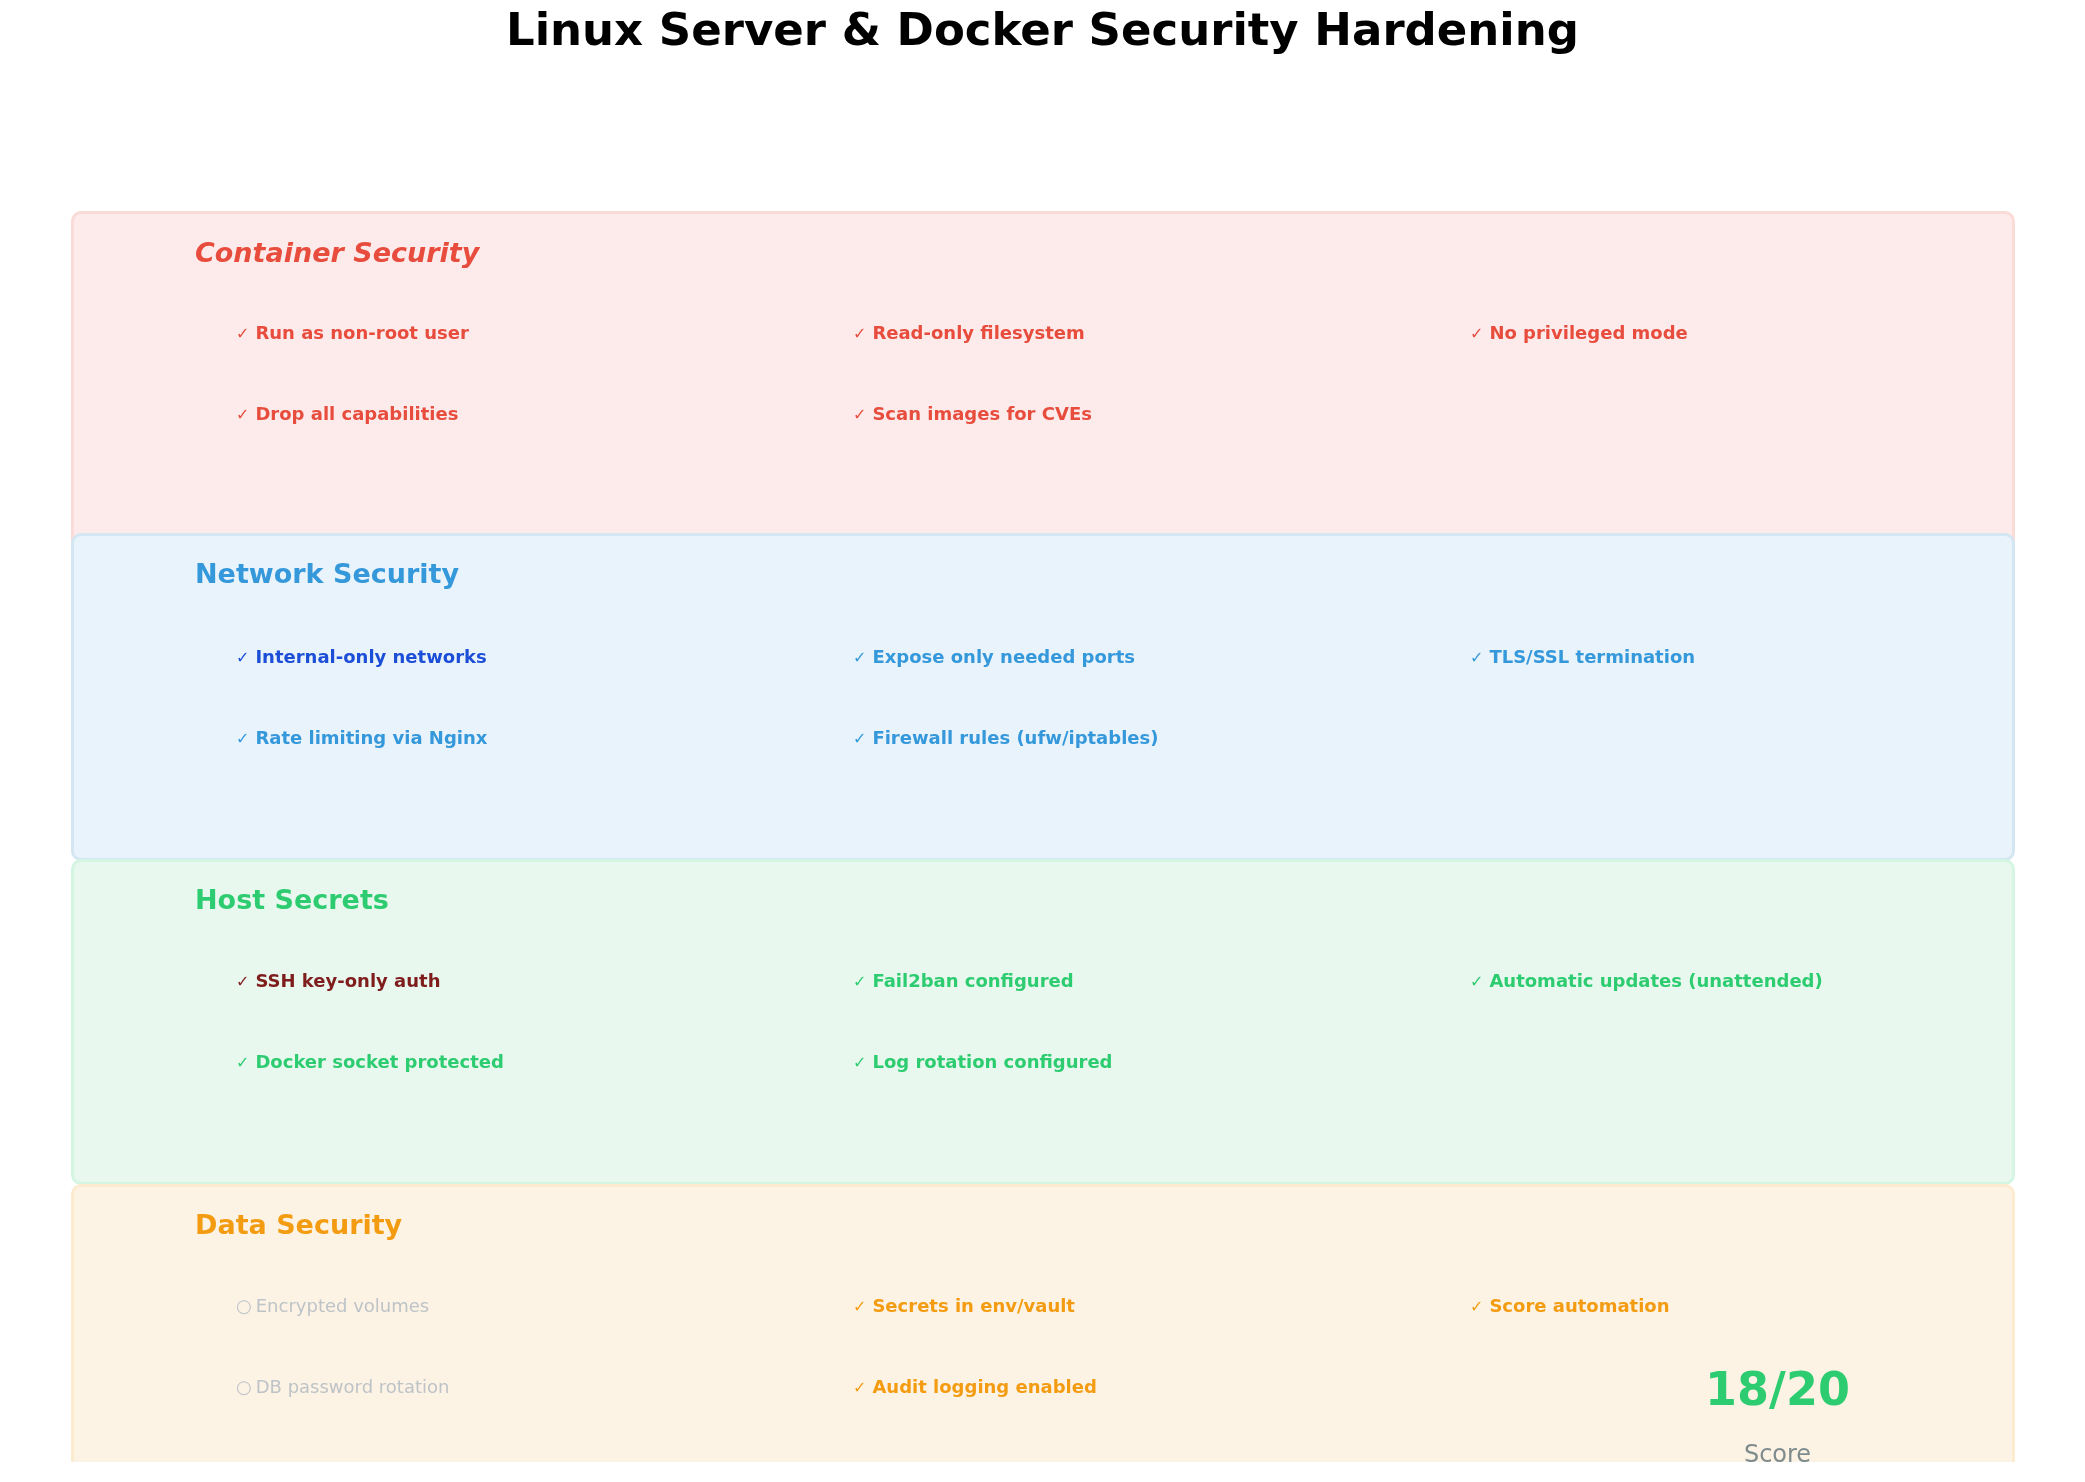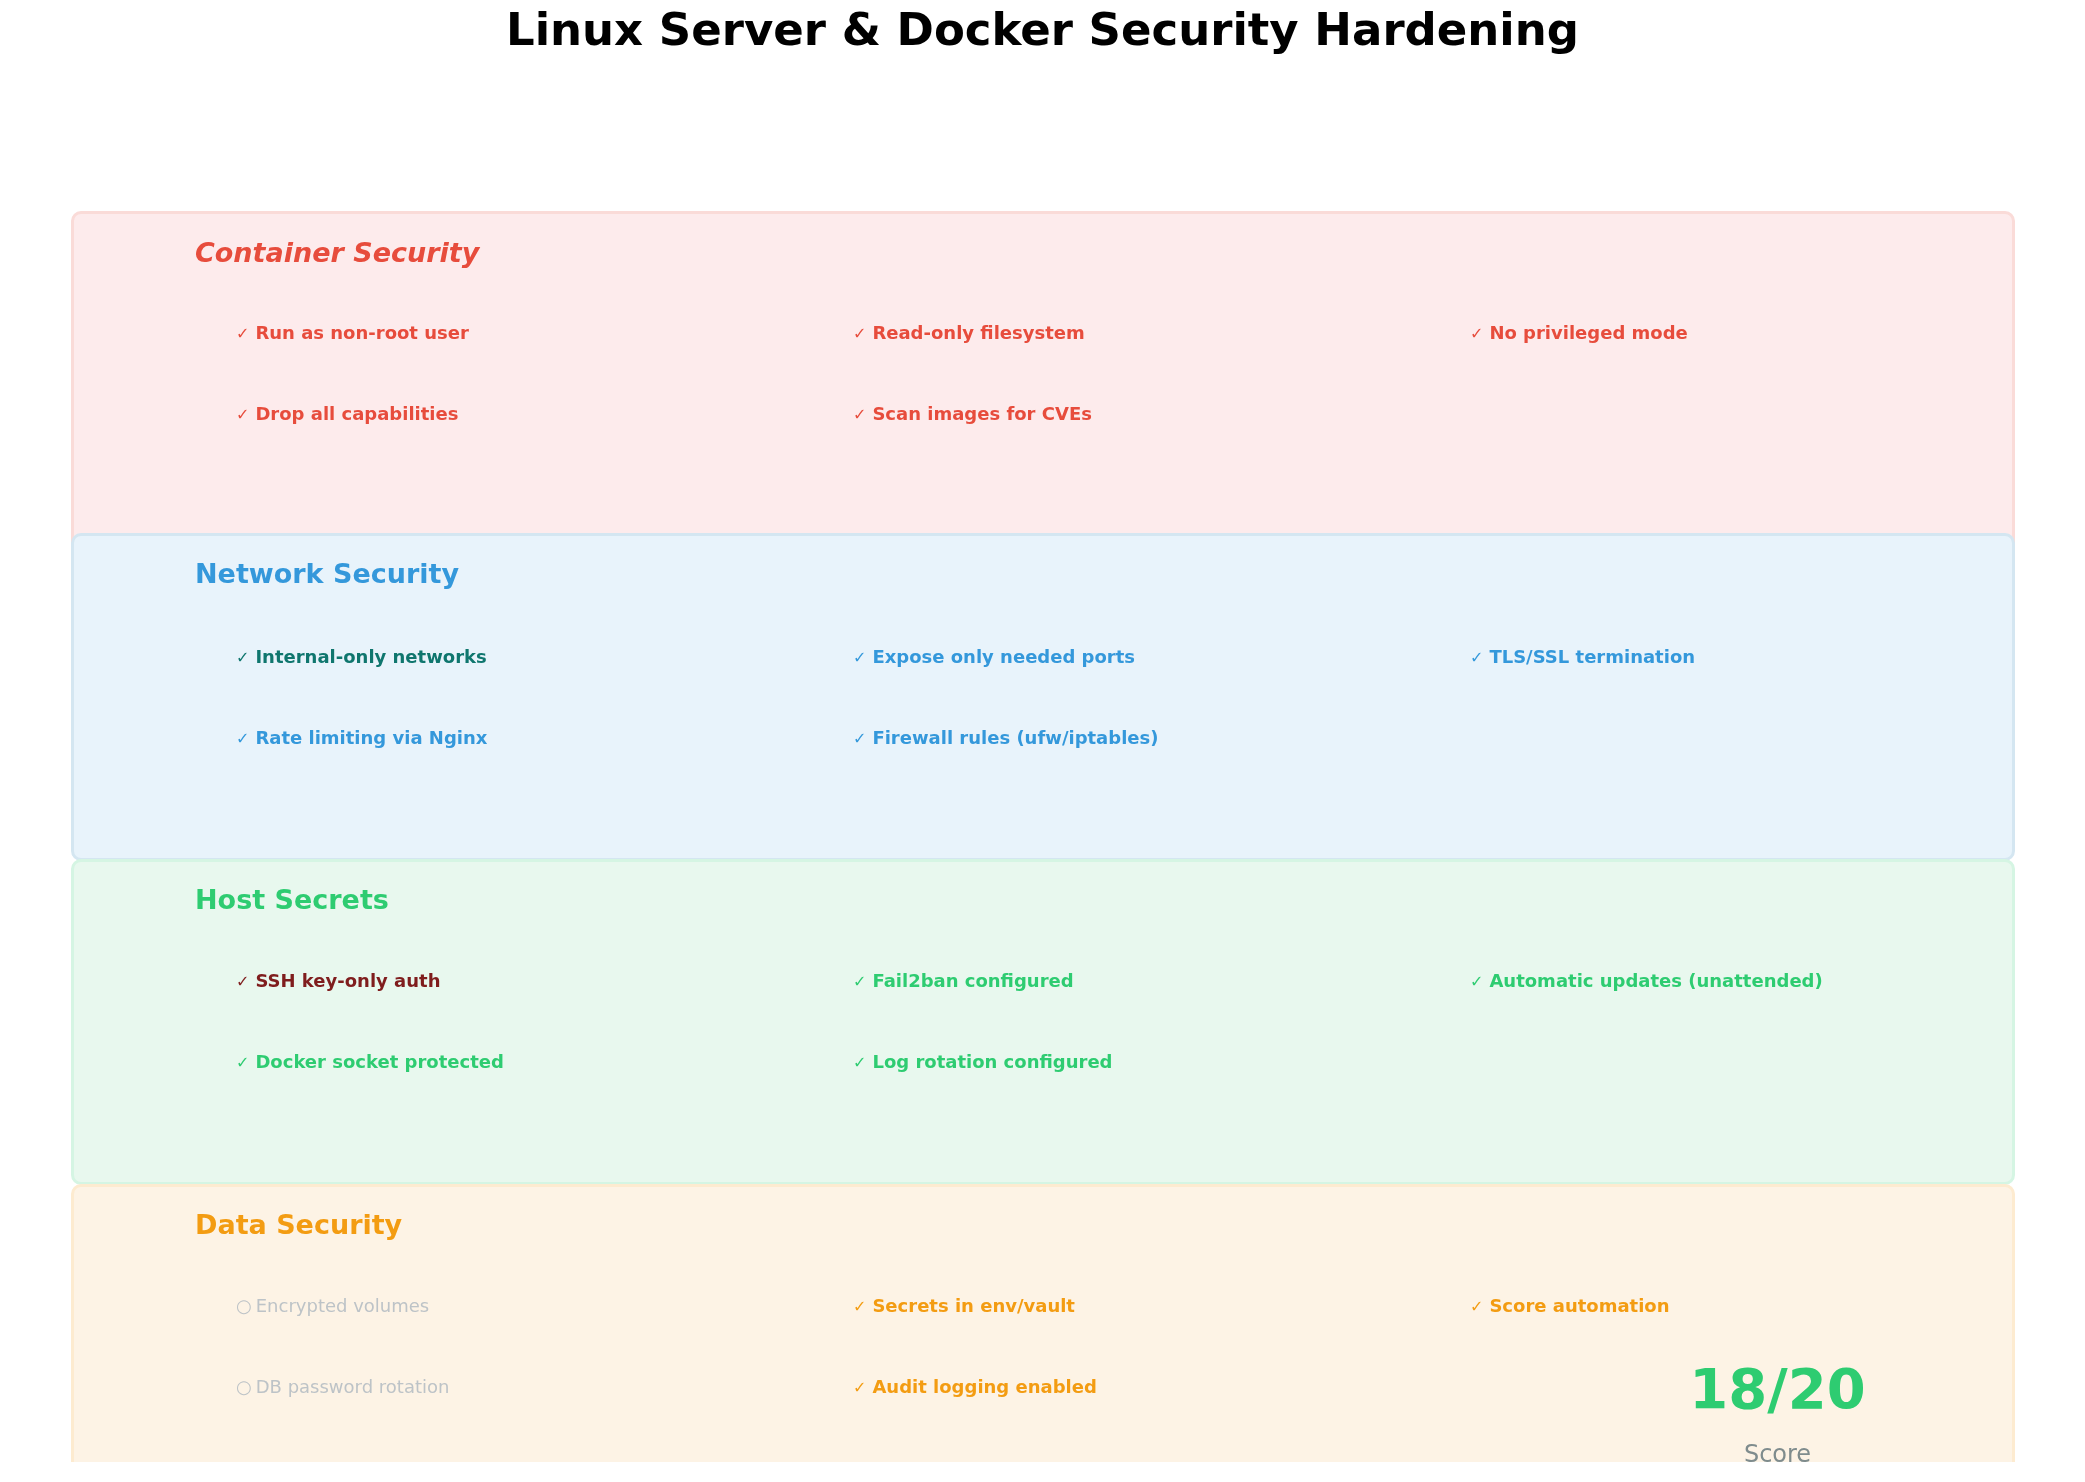--- a/index.html
+++ b/index.html
@@ -19,21 +19,21 @@
   }
   .item {
     position: absolute; font-size: 18px; font-weight: bold; line-height: 22px; white-space: nowrap;
     font-family: "DejaVu Sans", sans-serif;
   }
   .item .mark { font-weight: normal; font-size: 16px; margin-right: 6px; }
   .item.unchecked { font-weight: normal; color: #bdc3c7 !important; }
   .item.unchecked .mark { font-size: 18px; margin-right: 4px; }
   .score-value {
     position: absolute; left: 1640px; width: 275px; text-align: center;
-    font-weight: bold; font-size: 56px; line-height: 70px; color: #2ecc71;
+    font-weight: bold; font-size: 46px; line-height: 70px; color: #2ecc71;
     font-family: "DejaVu Sans", sans-serif;
   }
   .score-label {
     position: absolute; left: 1640px; width: 275px; text-align: center;
     font-size: 24px; line-height: 28px; color: #7f8c8d;
     font-family: "DejaVu Sans", sans-serif;
   }
   .bottom-cut { position: absolute; left: 0; top: 1462px; width: 2085px; height: 20px; background: #ffffff; }
 </style>
 </head>
@@ -46,21 +46,21 @@
 </div>
 <div class="item" style="left:236px;top:322px;color:#e74c3c;"><span class="mark">✓</span><span>Run as non-root user</span></div>
 <div class="item" style="left:853px;top:322px;color:#e74c3c;"><span class="mark">✓</span><span>Read-only filesystem</span></div>
 <div class="item" style="left:1470px;top:322px;color:#e74c3c;"><span class="mark">✓</span><span>No privileged mode</span></div>
 <div class="item" style="left:236px;top:403px;color:#e74c3c;"><span class="mark">✓</span><span>Drop all capabilities</span></div>
 <div class="item" style="left:853px;top:403px;color:#e74c3c;"><span class="mark">✓</span><span>Scan images for CVEs</span></div>
 
 <div class="panel" style="top:533px;height:328px;background:#e8f3fb;border-color:#d4e6f1;">
   <div class="panel-title" style="top:22px;color:#3498db;">Network Security</div>
 </div>
-<div class="item" style="left:236px;top:646px;color:#0f766e;"><span class="mark">✓</span><span>Internal-only networks</span></div>
+<div class="item" style="left:236px;top:646px;color:#1d4ed8;"><span class="mark">✓</span><span>Internal-only networks</span></div>
 <div class="item" style="left:853px;top:646px;color:#3498db;"><span class="mark">✓</span><span>Expose only needed ports</span></div>
 <div class="item" style="left:1470px;top:646px;color:#3498db;"><span class="mark">✓</span><span>TLS/SSL termination</span></div>
 <div class="item" style="left:236px;top:727px;color:#3498db;"><span class="mark">✓</span><span>Rate limiting via Nginx</span></div>
 <div class="item" style="left:853px;top:727px;color:#3498db;"><span class="mark">✓</span><span>Firewall rules (ufw/iptables)</span></div>
 
 <div class="panel" style="top:859px;height:326px;background:#e8f8ee;border-color:#d5f5e3;">
   <div class="panel-title" style="top:22px;color:#2ecc71;">Host Secrets</div>
 </div>
 <div class="item" style="left:236px;top:970px;color:#7f1d1d;"><span class="mark">✓</span><span>SSH key-only auth</span></div>
 <div class="item" style="left:853px;top:970px;color:#2ecc71;"><span class="mark">✓</span><span>Fail2ban configured</span></div>

